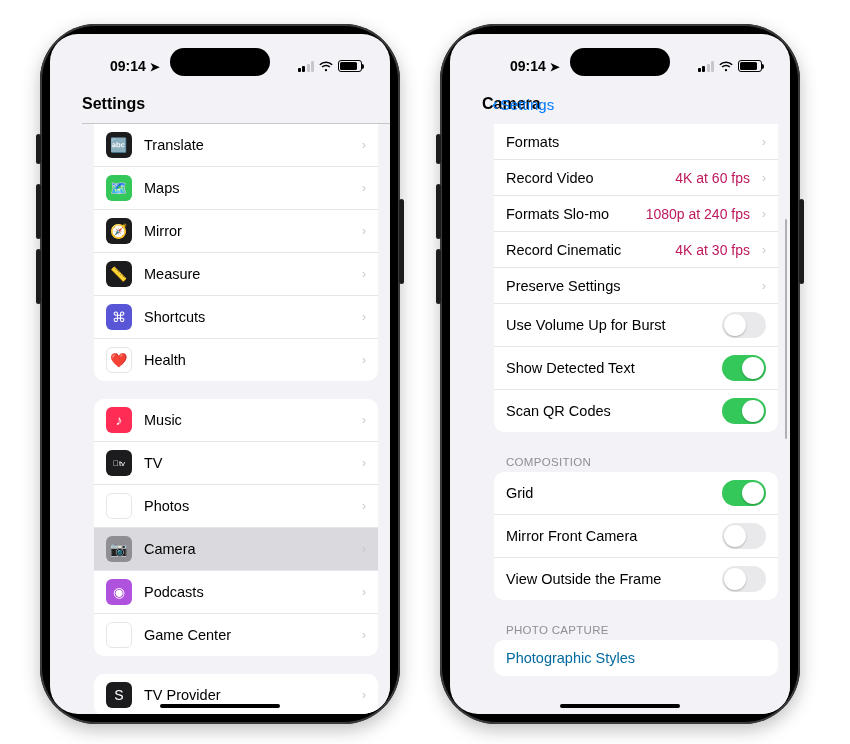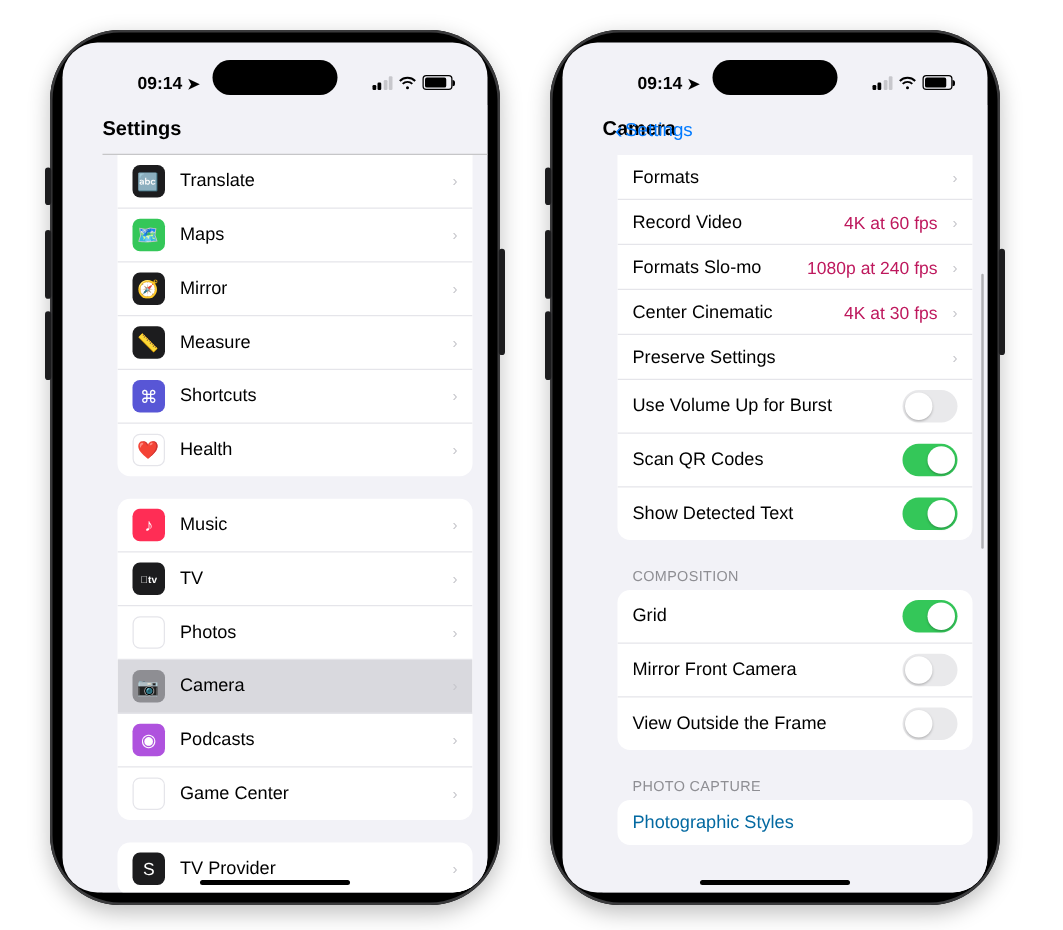--- a/index.html
+++ b/index.html
@@ -154,21 +154,21 @@
             </div>
           </div>
           <div class="group">
             <div class="row">
               <div class="icon-box" style="background: rgb(255, 45, 85);">♪</div>
               <span class="row-label">Music</span>
               <span class="chevron">›</span>
             </div>
             <div class="row">
               <div class="icon-box" style="background: rgb(28, 28, 30);">
-                <span style="font-size:8px;font-weight:700">tv</span>
+                <span style="font-size:8px;font-weight:400">tv</span>
               </div>
               <span class="row-label">TV</span>
               <span class="chevron">›</span>
             </div>
             <div class="row">
               <div class="icon-box" style="background: rgb(255, 255, 255); border: 0.5px solid rgb(229, 229, 234);">❋</div>
               <span class="row-label">Photos</span>
               <span class="chevron">›</span>
             </div>
             <div class="row selected">
@@ -241,42 +241,42 @@
               <span class="row-label">Record Video</span>
               <span class="row-detail">4K at 60 fps</span>
               <span class="chevron">›</span>
             </div>
             <div class="row">
               <span class="row-label">Formats Slo-mo</span>
               <span class="row-detail">1080p at 240 fps</span>
               <span class="chevron">›</span>
             </div>
             <div class="row">
-              <span class="row-label">Center Cinematic</span>
+              <span class="row-label">Record Cinematic</span>
               <span class="row-detail">4K at 30 fps</span>
               <span class="chevron">›</span>
             </div>
             <div class="row">
               <span class="row-label">Preserve Settings</span>
               <span class="chevron">›</span>
             </div>
             <div class="row">
               <span class="row-label">Use Volume Up for Burst</span>
               <div class="toggle">
                 <div class="knob"></div>
               </div>
             </div>
             <div class="row">
+              <span class="row-label">Show Detected Text</span>
+              <div class="toggle on">
+                <div class="knob"></div>
+              </div>
+            </div>
+            <div class="row">
               <span class="row-label">Scan QR Codes</span>
-              <div class="toggle on">
-                <div class="knob"></div>
-              </div>
-            </div>
-            <div class="row">
-              <span class="row-label">Show Detected Text</span>
               <div class="toggle on">
                 <div class="knob"></div>
               </div>
             </div>
           </div>
           <div class="section-header">Composition</div>
           <div class="group">
             <div class="row">
               <span class="row-label">Grid</span>
               <div class="toggle on">

